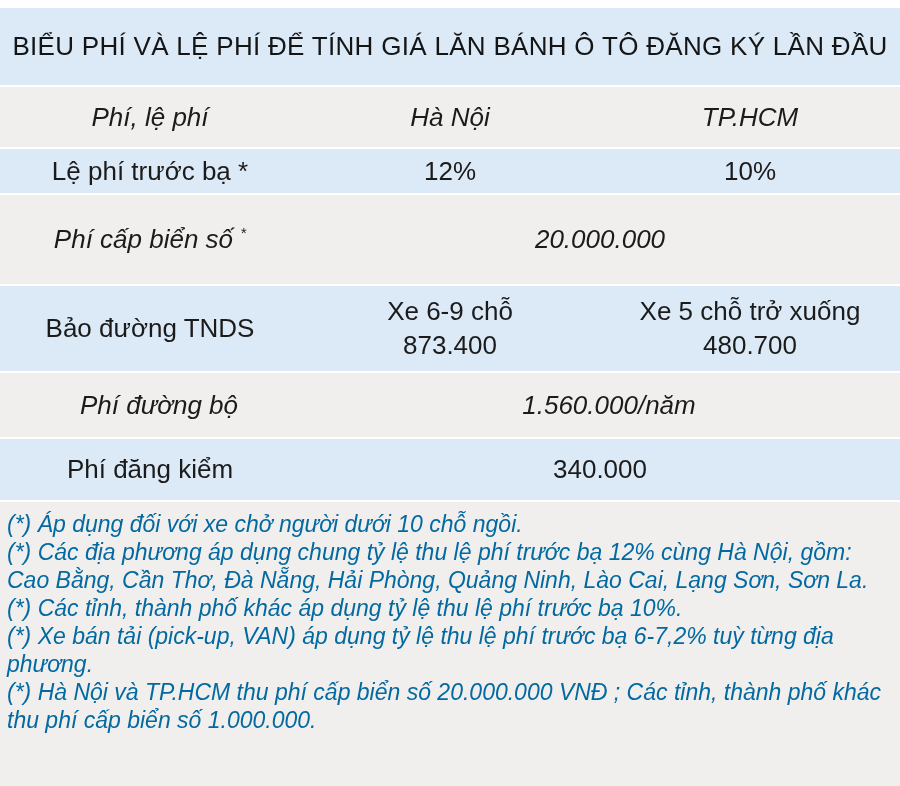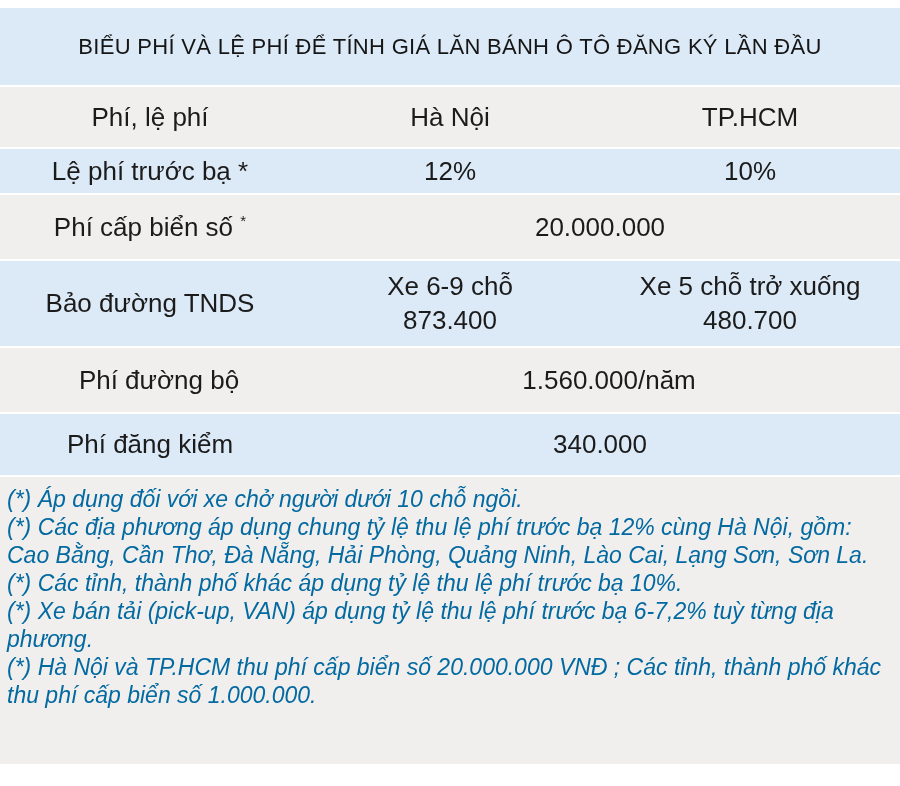--- a/index.html
+++ b/index.html
@@ -26,30 +26,30 @@
   }
   table.fee-table col { width: 300px; }
   td {
     font-size: 26px;
     text-align: center;
     vertical-align: middle;
     padding: 0 6px;
     overflow: hidden;
   }
   tr.blue td { background: #dce9f6; }
-  tr.gray td { background: #f0efed; }
+  tr.gray td { background: #f0efed; font-style: italic; }
   td.title-cell {
     height: 77px;
-    font-size: 22px;
+    font-size: 26px;
     letter-spacing: 0.3px;
     color: #151515;
   }
   tr.header-row td { height: 60px; }
   tr.row-lephi td { height: 44px; }
-  tr.row-bienso td { height: 64px; }
+  tr.row-bienso td { height: 89px; }
   tr.row-tnds td { height: 85px; line-height: 1.3; }
   tr.row-duongbo td { height: 64px; padding-left: 24px; }
   tr.row-dangkiem td { height: 61px; }
   sup.note-star {
     font-size: 15px;
     vertical-align: super;
     line-height: 0;
   }
   .tnds-line { display: block; }
   .footnotes {

